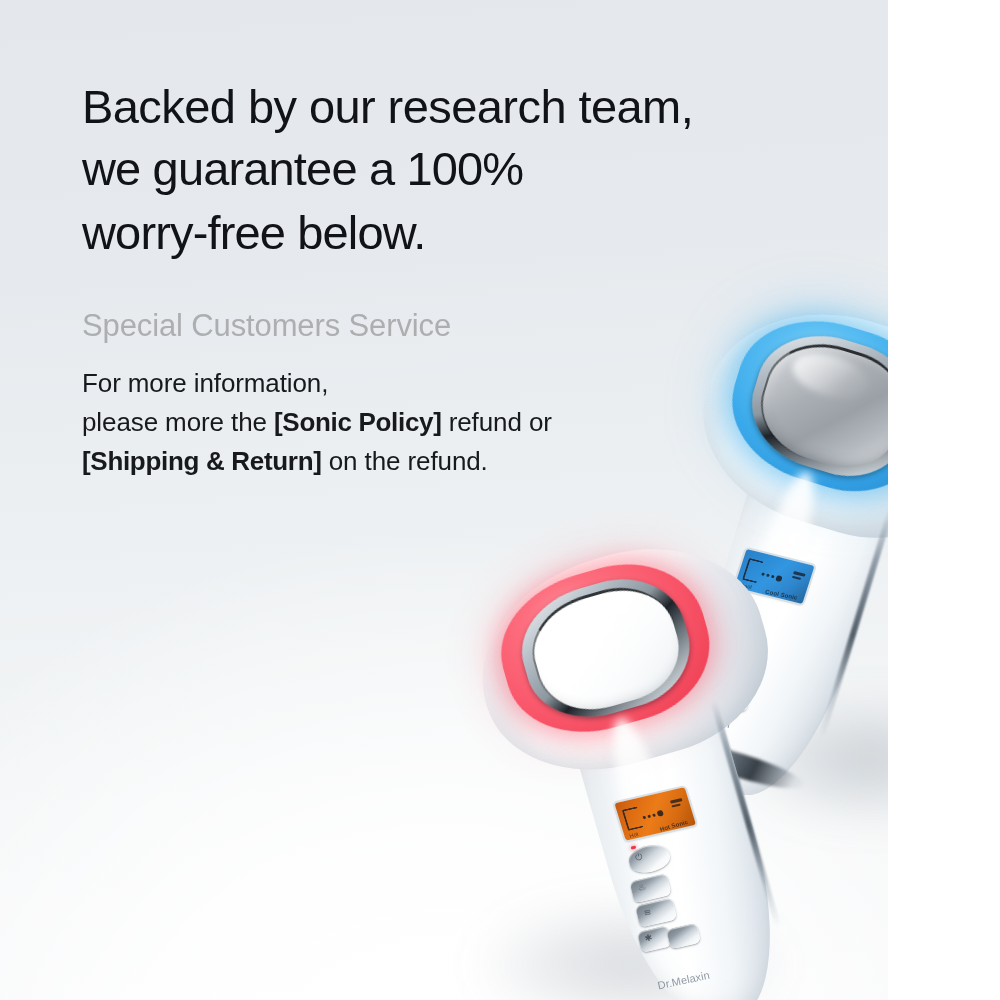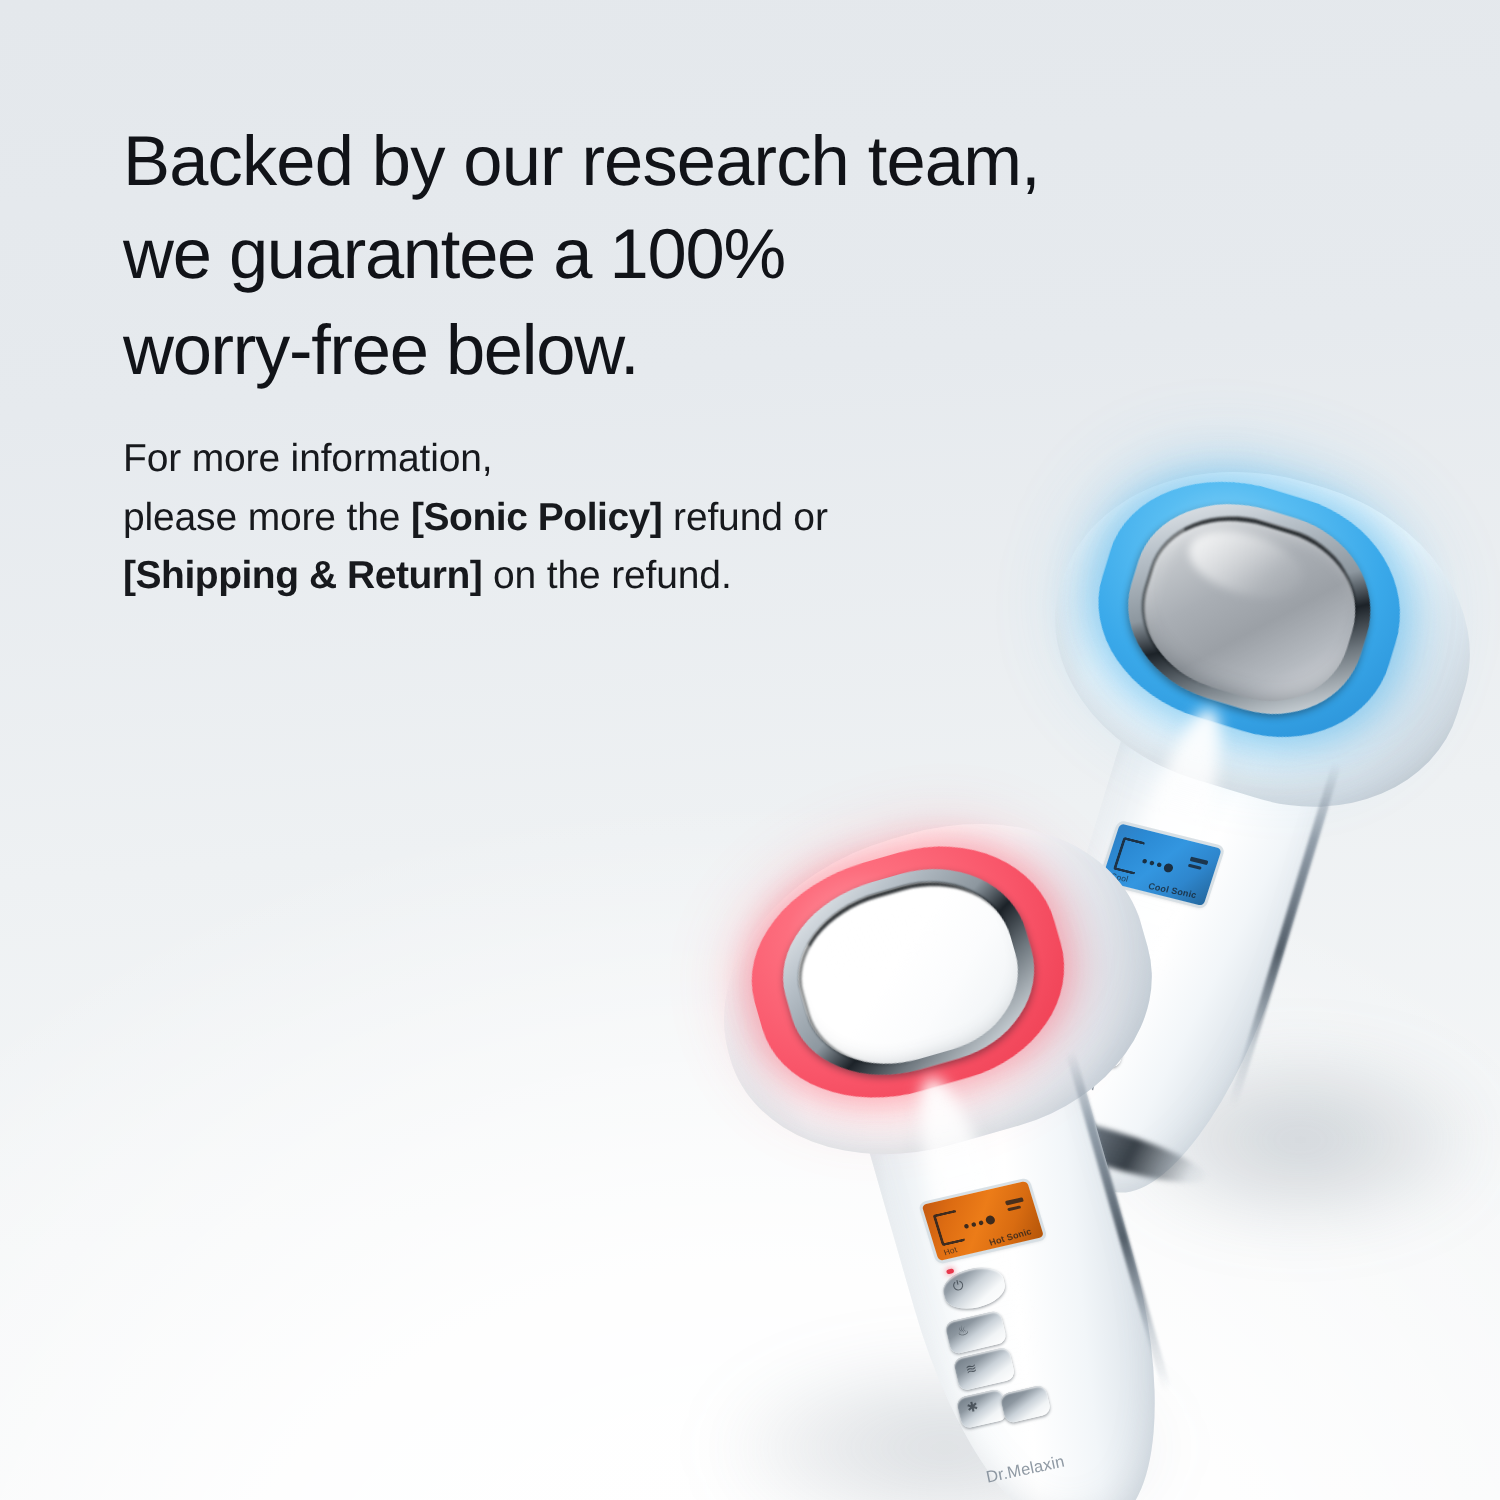--- a/index.html
+++ b/index.html
@@ -11,21 +11,21 @@
   }
 
   body {
     font-family:"Liberation Sans", sans-serif;
     background:#ffffff;
   }
 
   
   #banner {
     position:relative;
-    width:1000px; height:1000px;
+    width:888px; height:1000px;
     overflow:hidden;
     background:
       radial-gradient(120% 95% at 50% 112%, #ffffff 0%, rgba(255,255,255,0.92) 28%, rgba(255,255,255,0.0) 62%),
       linear-gradient(176deg, #e4e8ec 0%, #e6eaee 26%, #eef1f3 55%, #f4f6f7 78%, #f7f8f9 100%);
   }
 
   
   #copy {
     position:absolute;
     left:82px; top:76px;
@@ -392,20 +392,21 @@
 <div id="banner">
 
   <div id="copy">
 
     <div>
       <div class="head-line thin">Backed by our research team,</div>
       <div class="head-line bold">we guarantee a 100%</div>
       <div class="head-line bold">worry-free below.</div>
     </div>
 
+    <div id="subhead">Special Customers Service</div>
 
     <div id="body-copy">
       <span class="ln">
         <span>For more information,</span>
       </span>
       <span class="ln">
         <span>please more the </span><span class="b">[Sonic Policy]</span><span> refund or</span>
       </span>
       <span class="ln">
         <span class="b">[Shipping &amp; Return]</span><span> on the refund.</span>

